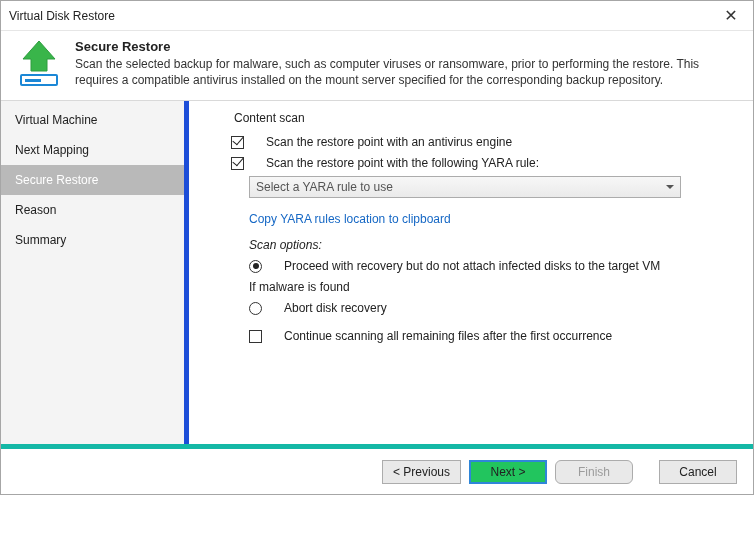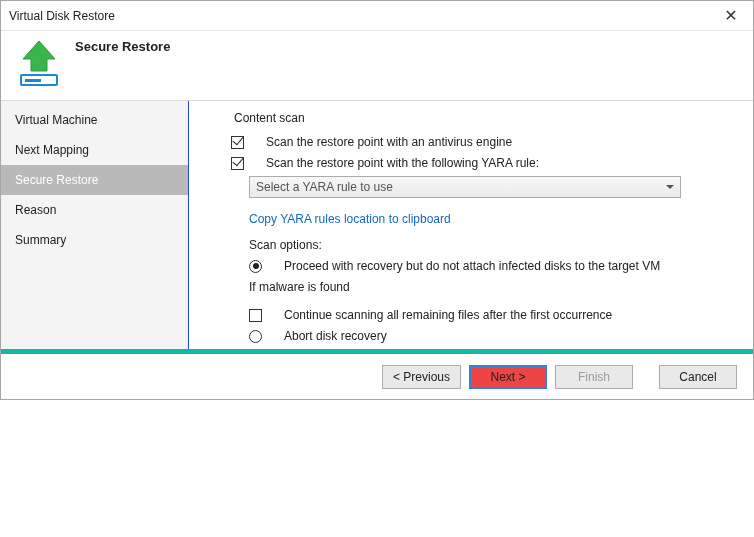--- a/index.html
+++ b/index.html
@@ -4,21 +4,21 @@
 <style>
   * { box-sizing: border-box; }
   html, body {
     margin: 0; padding: 0;
     font-family: "Segoe UI", Tahoma, sans-serif;
     font-size: 12px;
     color: #222;
     background: #fff;
   }
   .window {
-    width: 754px; height: 400px;
+    width: 754px; height: 495px;
     border: 1px solid #a6a6a6;
     position: relative;
     display: flex; flex-direction: column;
   }
   .titlebar {
     height: 30px;
     display: flex; align-items: center;
     padding: 0 0 0 8px;
     border-bottom: 1px solid #e6e6e6;
   }
@@ -55,21 +55,21 @@
 
   .body {
     flex: 1;
     display: flex;
     border-top: 1px solid #d9d9d9;
     min-height: 0;
   }
   .sidebar {
     width: 188px;
     background: #f4f4f4;
-    border-right: 1px solid #1d4ed8;
+    border-right: 5px solid #1d4ed8;
     padding-top: 4px;
   }
   .nav-item {
     padding: 8px 14px;
     font-size: 12px;
     cursor: default;
   }
   .nav-item.active {
     background: #b9b9b9;
     color: #fff;
@@ -137,21 +137,21 @@
     margin-top: -2px;
     width: 0; height: 0;
     border-left: 4px solid transparent;
     border-right: 4px solid transparent;
     border-top: 4px solid #555;
   }
   .link {
     color: #1668c5;
     cursor: pointer;
   }
-  .scan-opts-label { margin-top:8px; margin-bottom:2px; }
+  .scan-opts-label { margin-top:8px; margin-bottom:2px;font-style:italic; }
   .footer {
     height: 50px;
     border-top: 5px solid #14b8a6;
     display: flex;
     align-items: center;
     justify-content: flex-end;
     gap: 8px;
     padding: 0 16px;
   }
   .btn {
@@ -160,24 +160,25 @@
     border: 1px solid #acacac;
     background: #e9e9e9;
     font-size: 12px;
     display: inline-flex;
     align-items: center;
     justify-content: center;
     padding: 0 10px;
   }
   .btn.primary {
     border: 2px solid #2f86d9;
-    background: #ef4444;
+    background: #22c55e;
   }
   .btn.disabled {
     color: #9c9c9c;
+    border-radius: 6px;
   }
   .gap { width: 10px; }
 </style>
 </head>
 <body>
 
 <div class="window">
 
   <div class="titlebar">
     <div class="title">Virtual Disk Restore</div>
@@ -189,20 +190,21 @@
   <div class="header">
     <div class="header-icon">
       <svg width="48" height="48" viewBox="0 0 48 48">
         <polygon points="24,2 40,20 32,20 32,32 16,32 16,20 8,20" fill="#39b54a" stroke="#2e9d3e" stroke-width="1"></polygon>
         <rect x="6" y="36" width="36" height="10" rx="1" fill="#ffffff" stroke="#1b87d6" stroke-width="2"></rect>
         <rect x="10" y="40" width="16" height="3" fill="#1b87d6"></rect>
       </svg>
     </div>
     <div class="header-text">
       <h1>Secure Restore</h1>
+      <p>Scan the selected backup for malware, such as computer viruses or ransomware, prior to performing the restore. This requires a compatible antivirus installed on the mount server specified for the corresponding backup repository.</p>
     </div>
   </div>
 
   <div class="body">
     <div class="sidebar">
       <div class="nav-item">Virtual Machine</div>
       <div class="nav-item">Next Mapping</div>
       <div class="nav-item active">Secure Restore</div>
       <div class="nav-item">Reason</div>
       <div class="nav-item">Summary</div>
@@ -232,28 +234,28 @@
 
       <div class="row subrow scan-opts-label">Scan options:</div>
 
       <div class="row subrow">
         <div class="radio selected"></div>
         <span>Proceed with recovery but do not attach infected disks to the target VM</span>
       </div>
 
       <div class="row subrow">If malware is found</div>
 
+      <div class="row subrow">
+        <div class="radio"></div>
+        <span>Abort disk recovery</span>
+      </div>
+
       <div class="row subrow" style="margin-top:10px;">
         <div class="checkbox"></div>
         <span>Continue scanning all remaining files after the first occurrence</span>
-      </div>
-
-      <div class="row subrow">
-        <div class="radio"></div>
-        <span>Abort disk recovery</span>
       </div>
     </div>
   </div>
 
   <div class="footer">
     <div class="btn">&lt; Previous</div>
     <div class="btn primary">Next &gt;</div>
     <div class="btn disabled">Finish</div>
     <div class="gap"></div>
     <div class="btn">Cancel</div>

